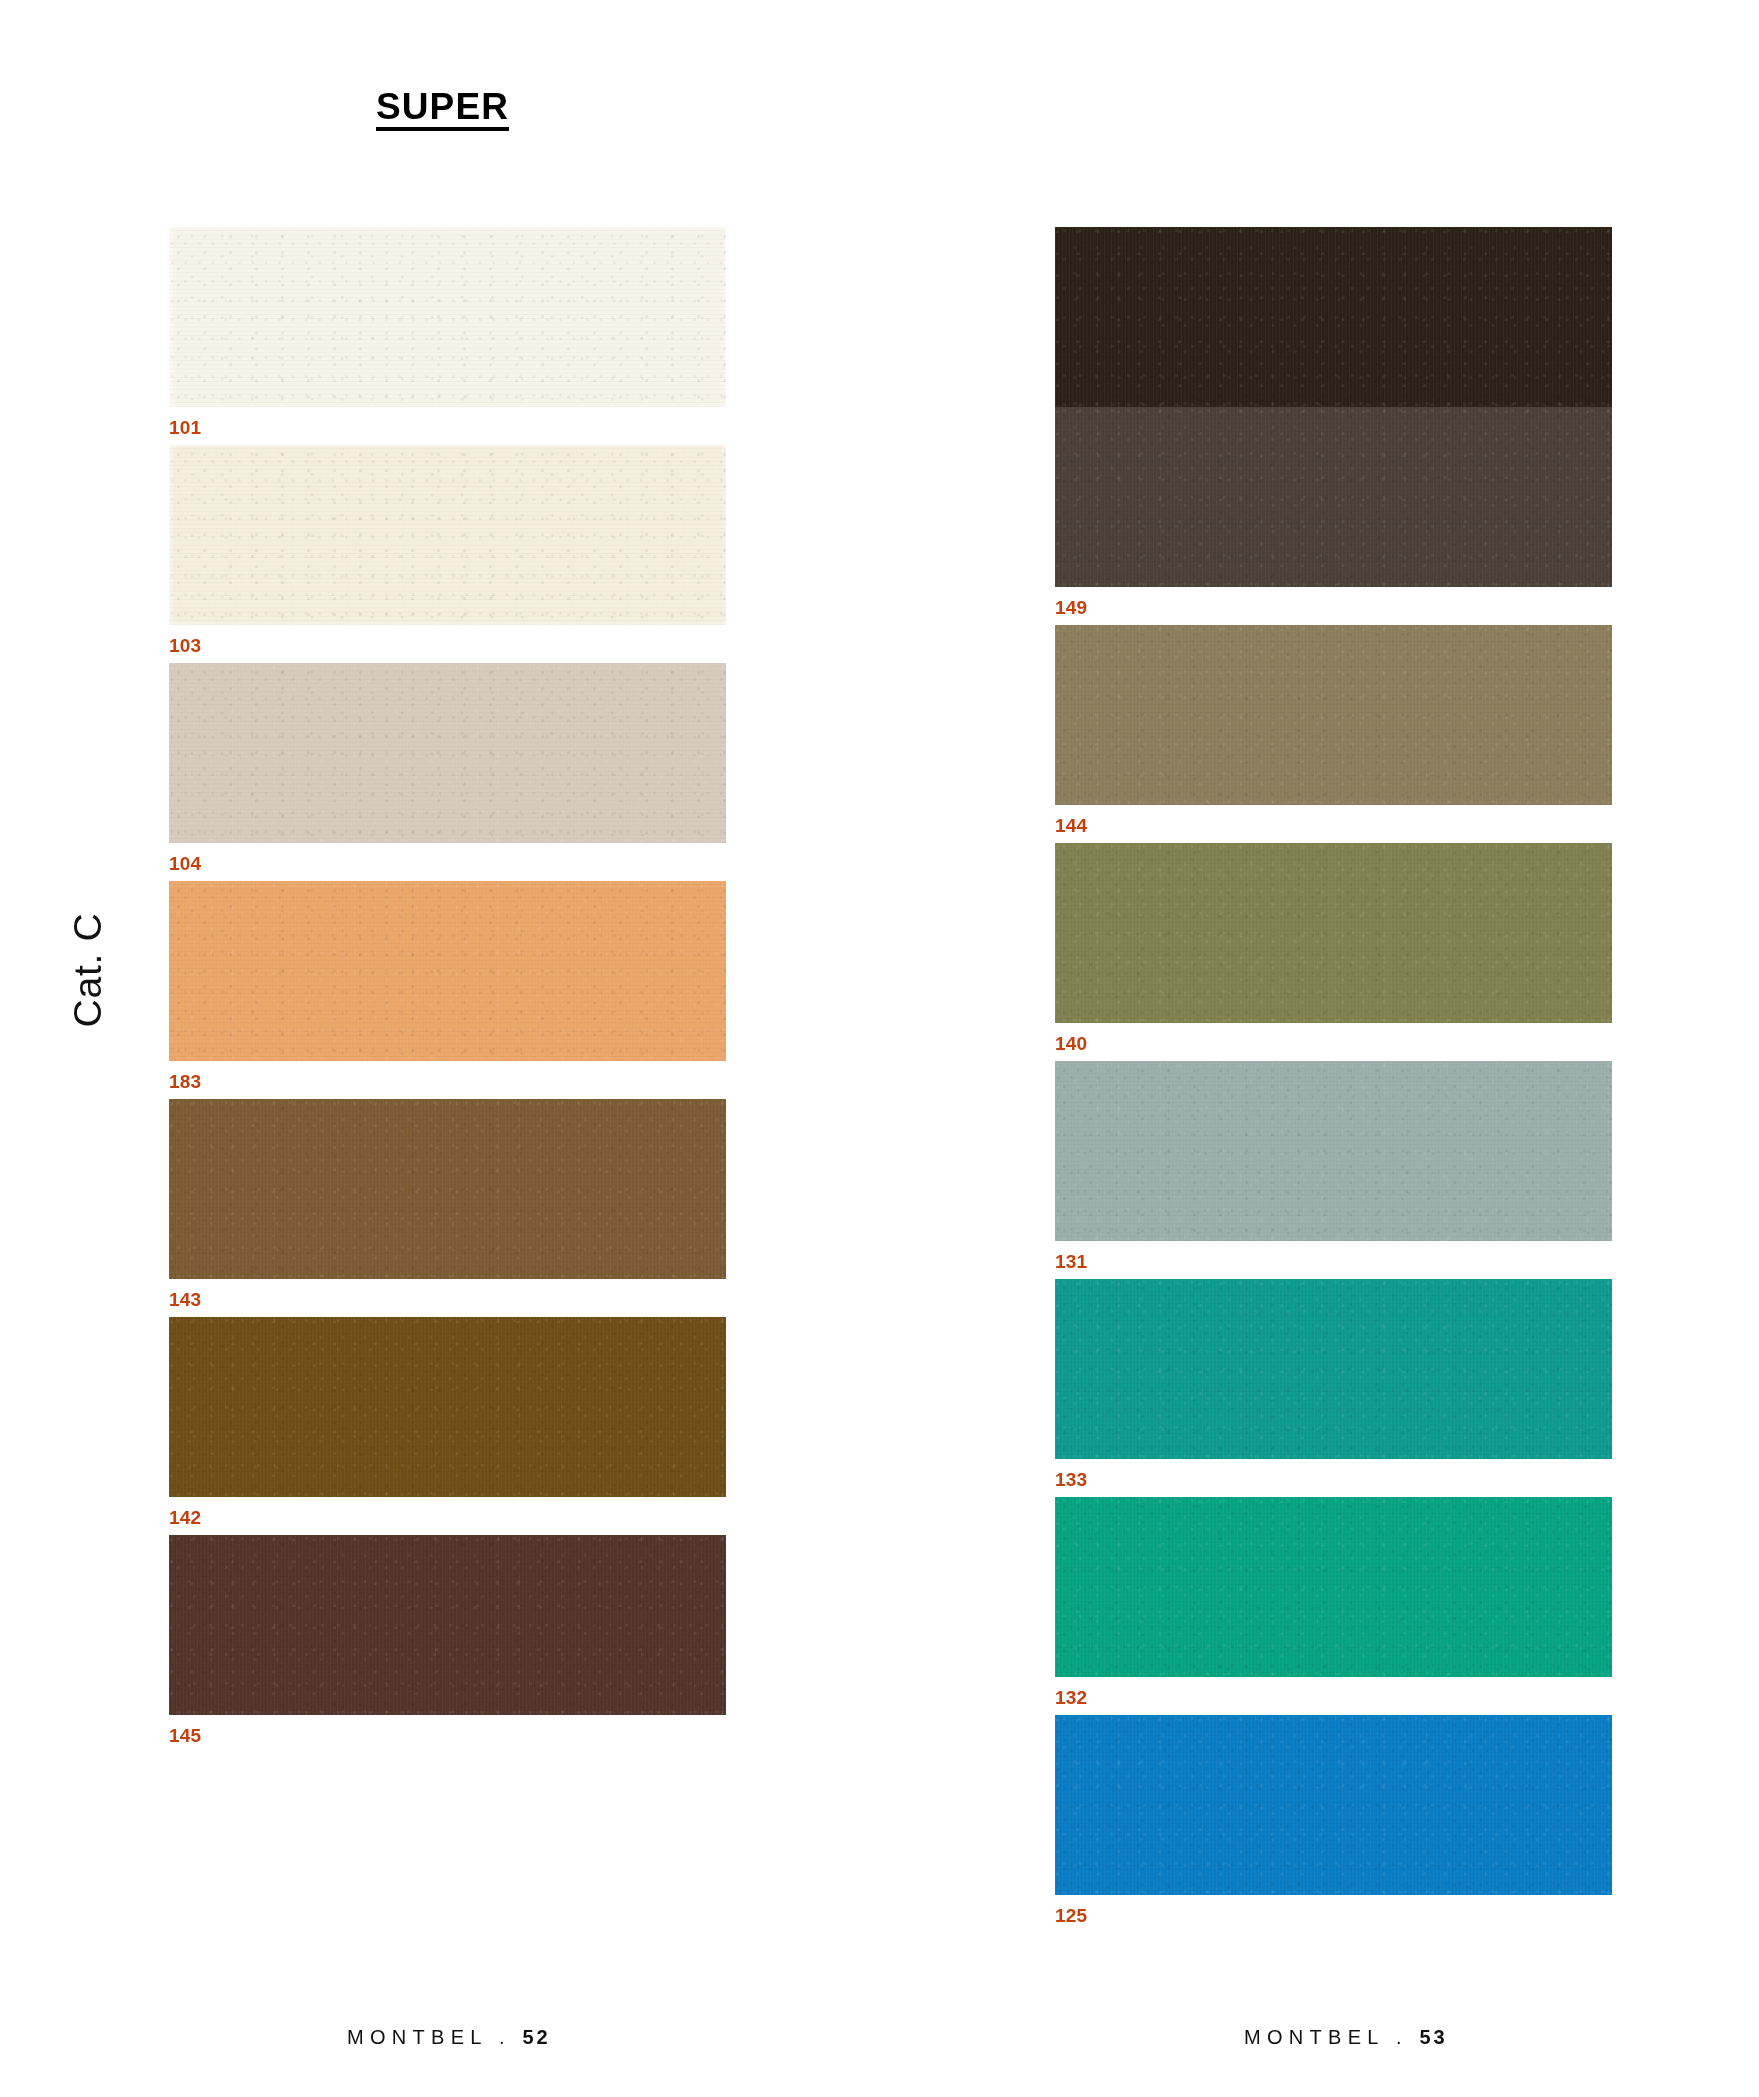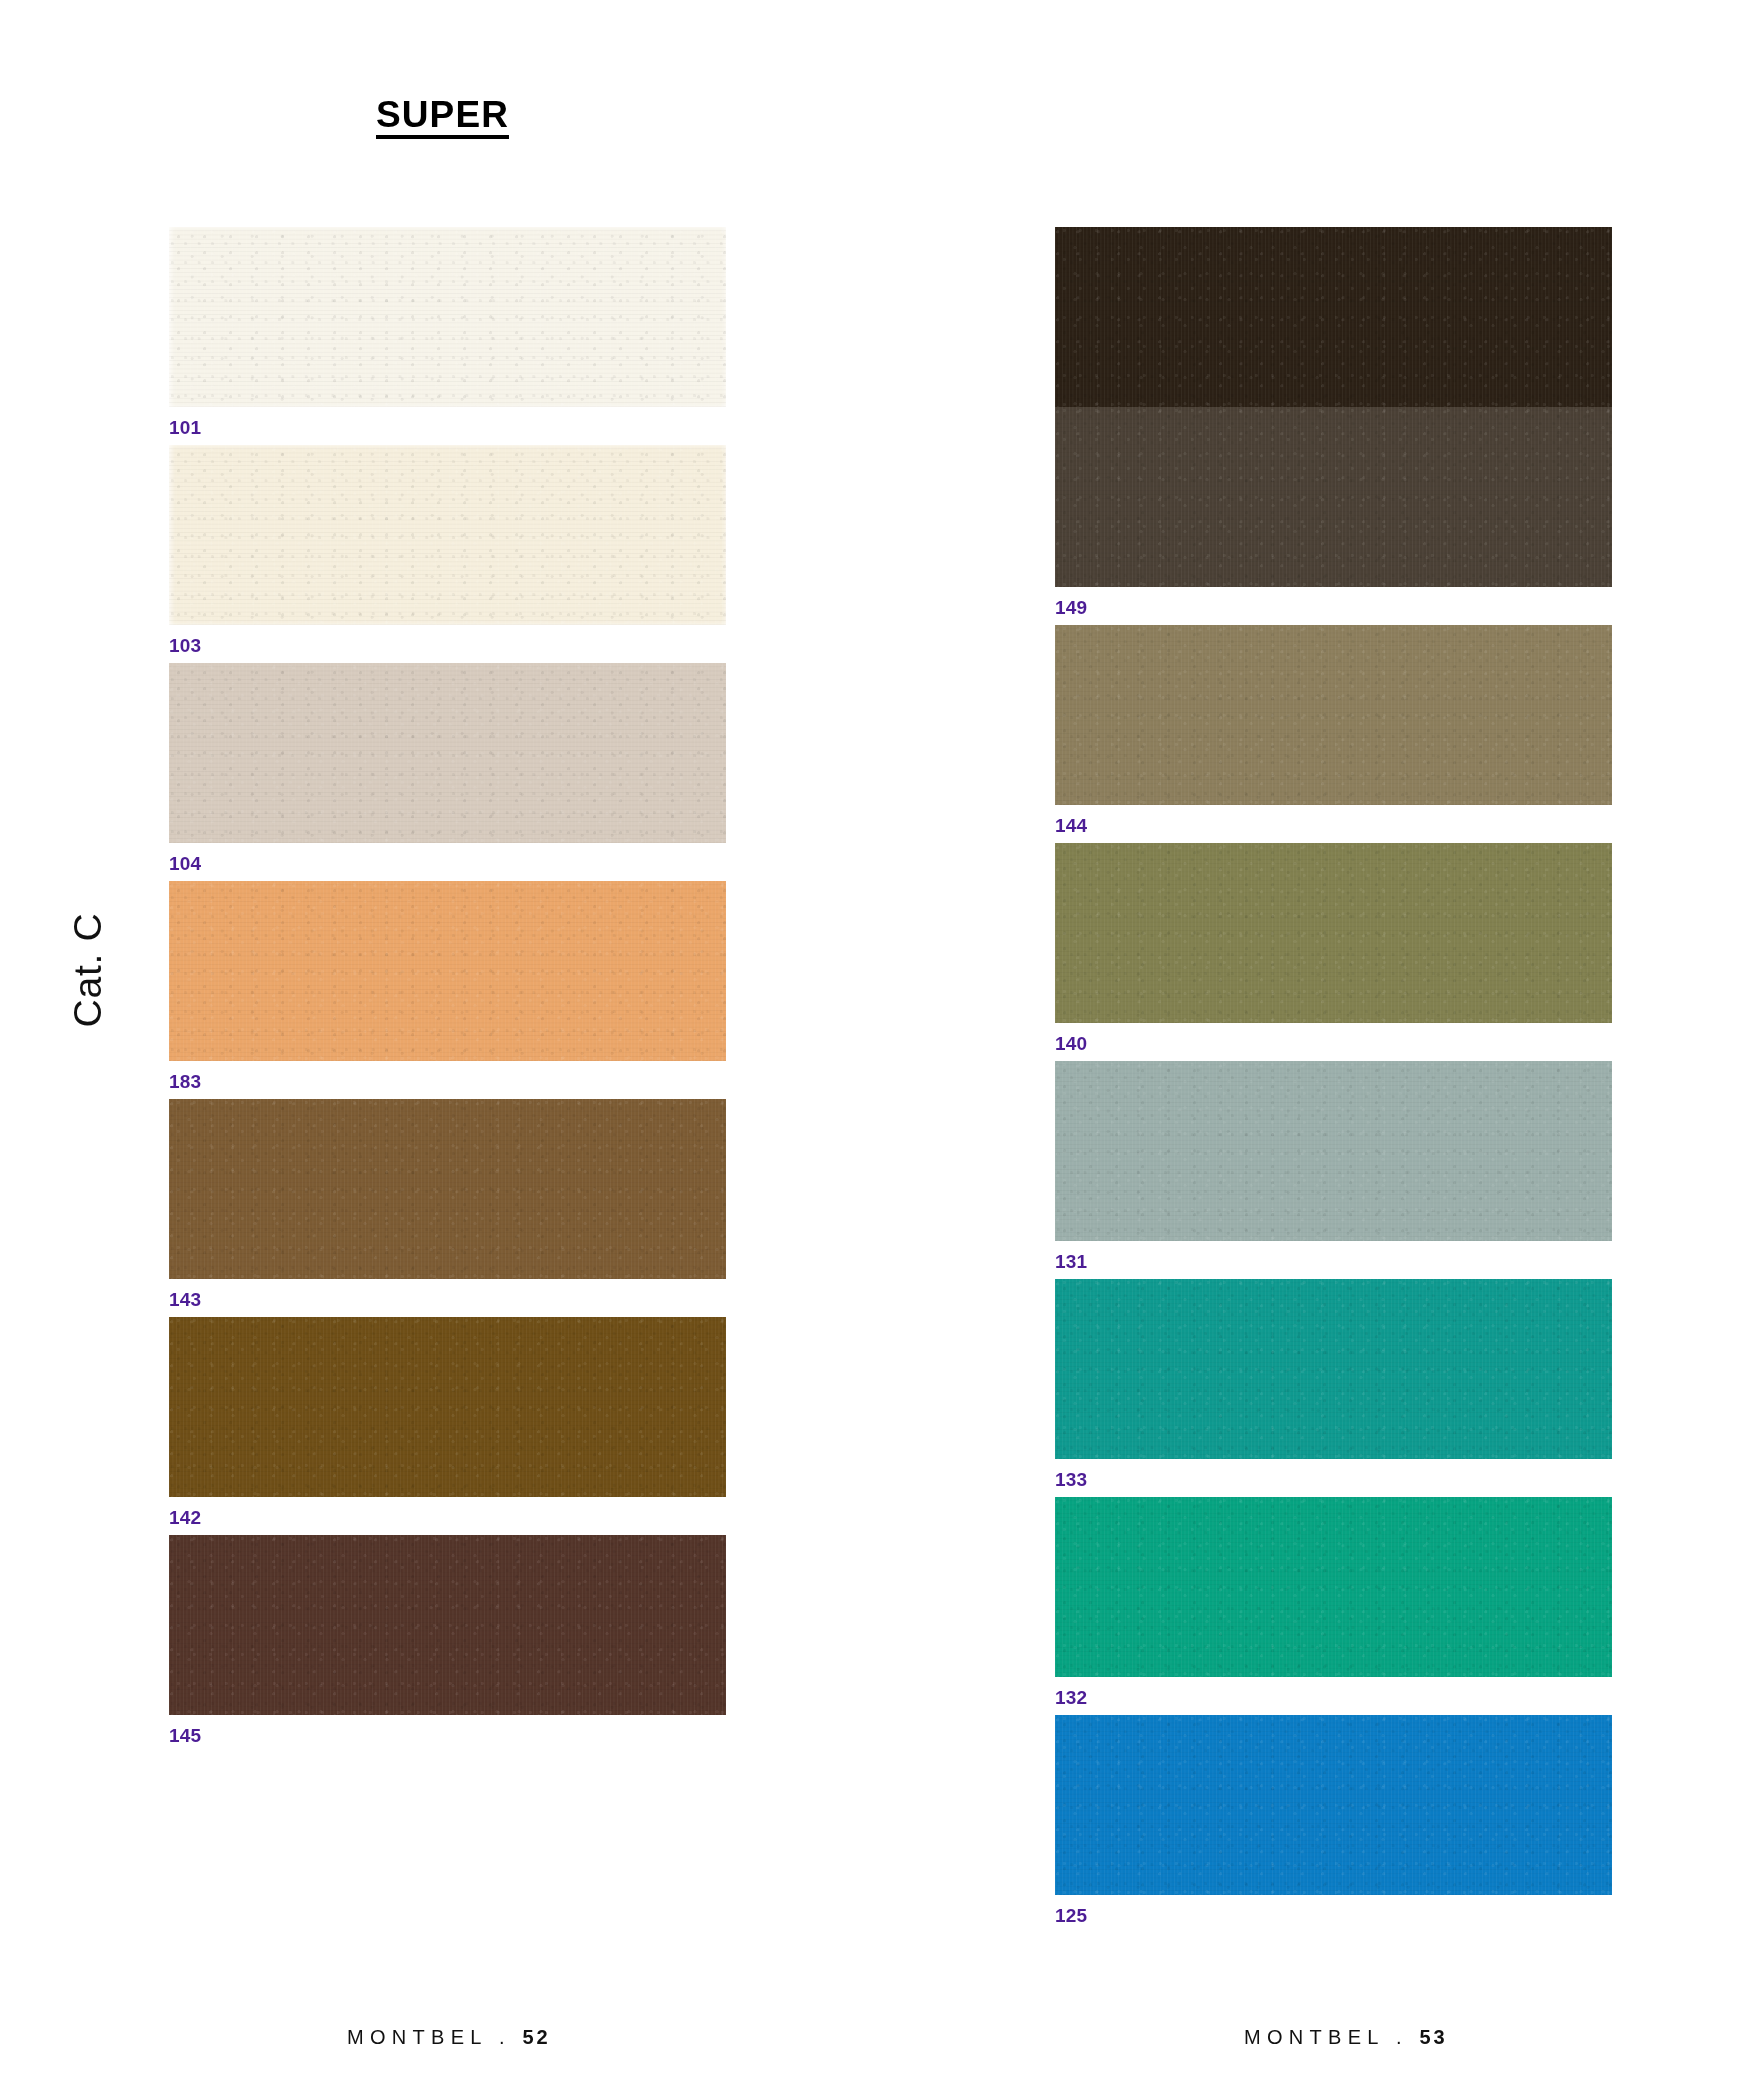--- a/index.html
+++ b/index.html
@@ -22,21 +22,20 @@
     left: 376px;
     top: 86px;
     font-size: 37px;
     font-weight: bold;
     letter-spacing: 1.1px;
     color: #000000;
     text-decoration: underline;
     text-underline-offset: 7.8px;
     text-decoration-thickness: 3.5px;
     white-space: nowrap;
-    margin-top: 8px;
   }
 
   
   #cat-label {
     position: absolute;
     left: -4.2px;
     top: 948px;
     width: 183px;
     text-align: center;
     transform: rotate(-90deg);
@@ -103,21 +102,21 @@
   }
 
   .swatch-label {
     height: 38px;
     line-height: 38px;
     padding-top: 2.1px;
     font-family: "Liberation Sans", sans-serif;
     font-size: 19px;
     font-weight: bold;
     letter-spacing: 0.2px;
-    color: #4c1d95;
+    color: #c2410c;
   }
 
   
   .footer {
     position: absolute;
     top: 2026px;
     font-family: "Liberation Sans", sans-serif;
     font-size: 20px;
     font-weight: 300;
     letter-spacing: 6.3px;

